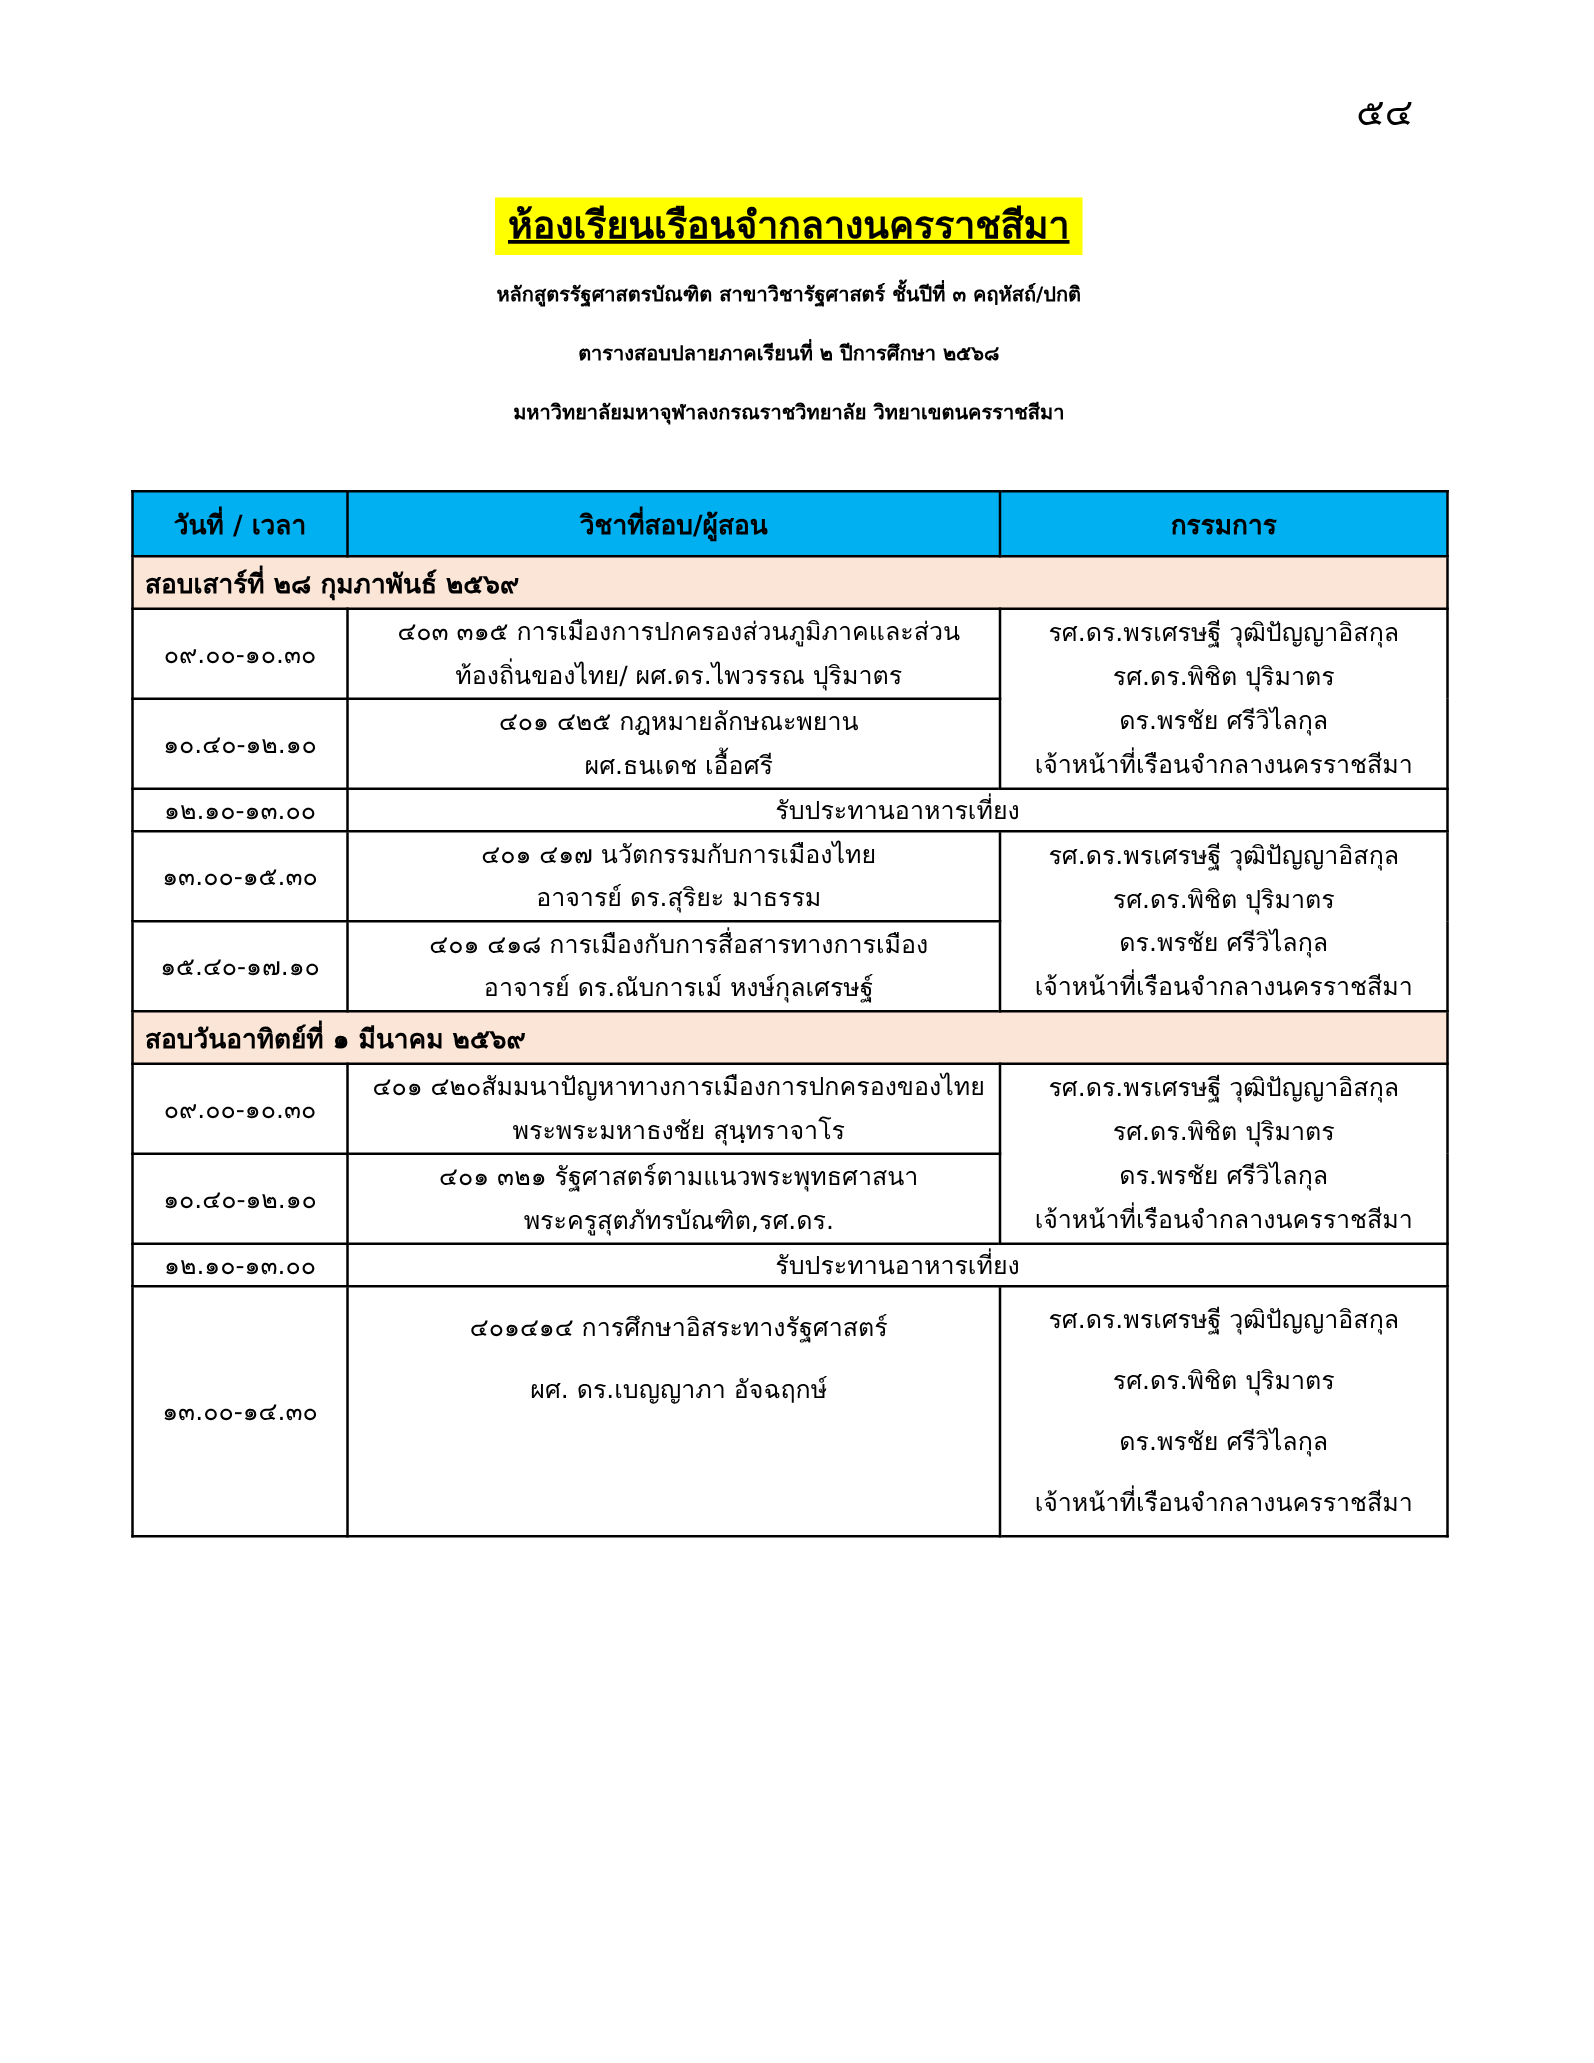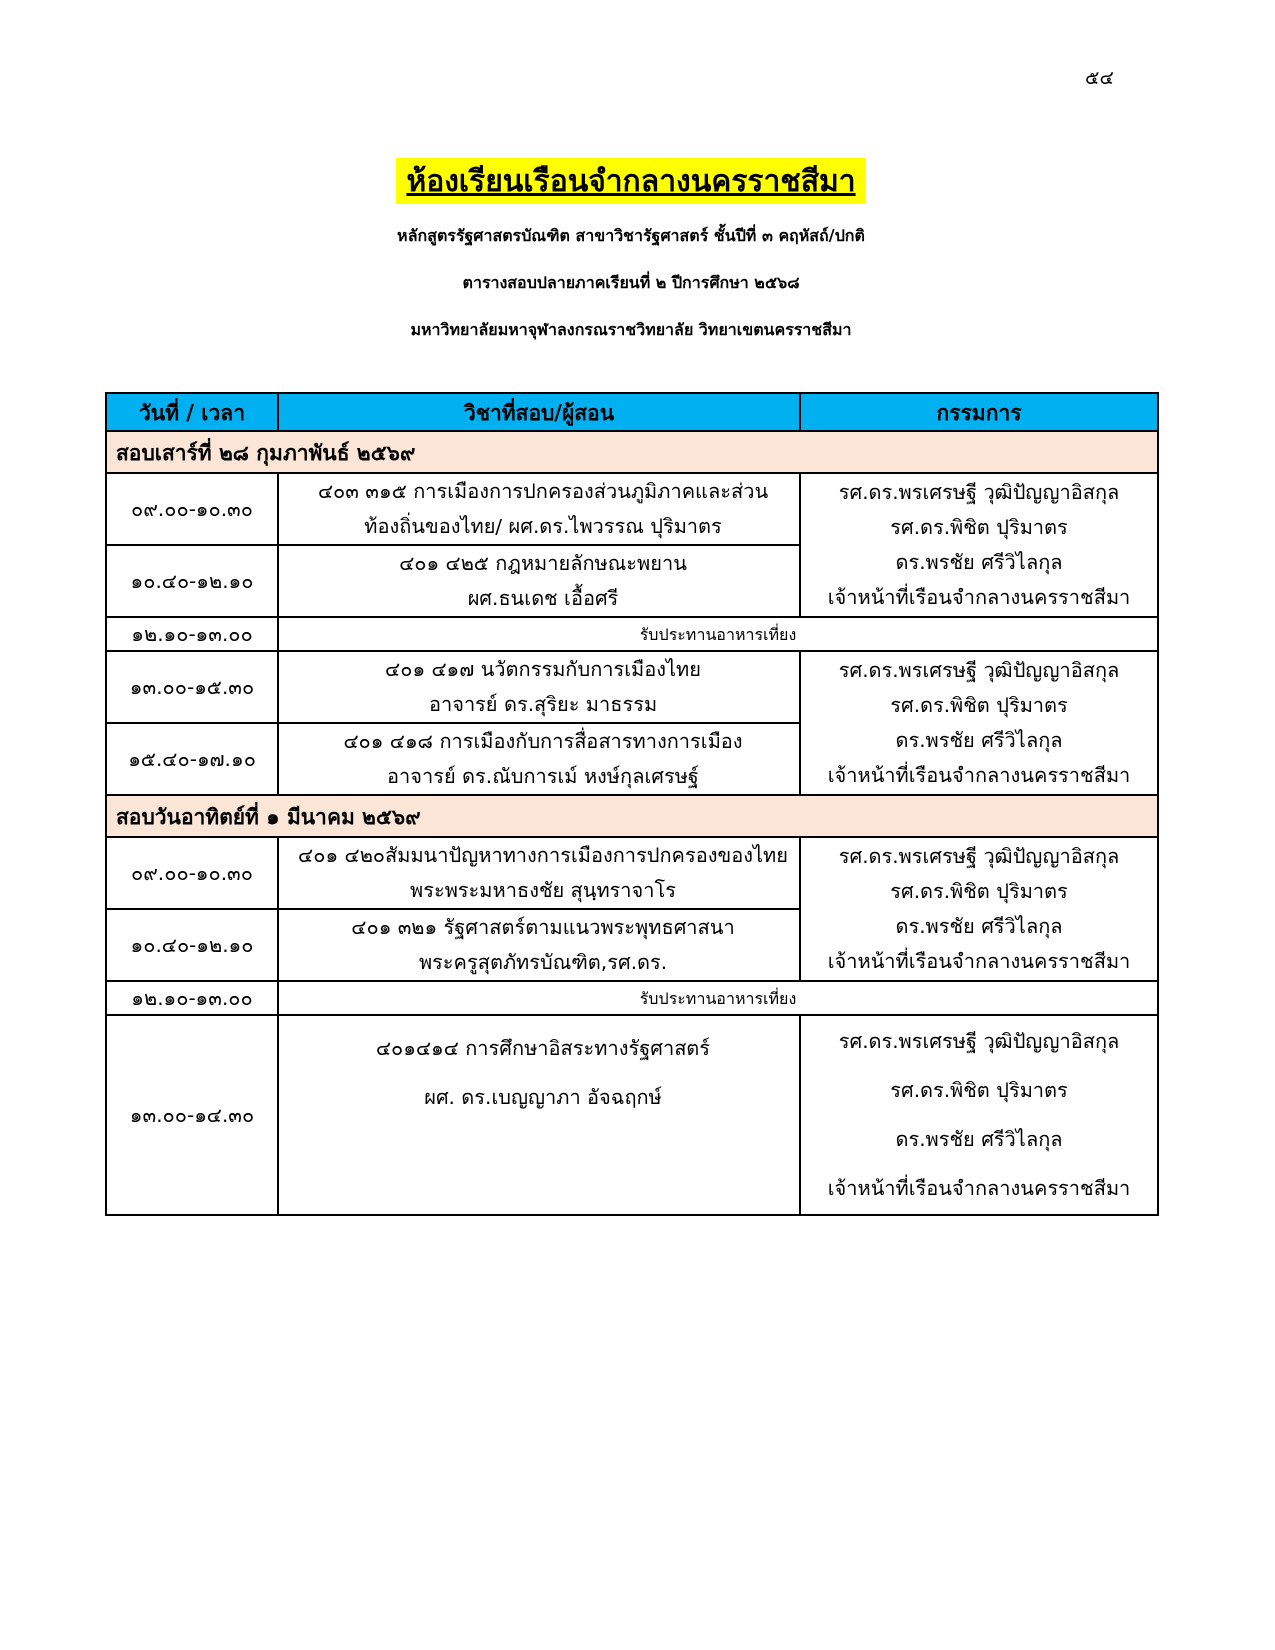--- a/index.html
+++ b/index.html
@@ -5,22 +5,22 @@
   html,body{margin:0;padding:0;background:#ffffff;}
   .page{
     position:relative;
     width:1275px;height:1650px;
     background:#ffffff;
     font-family:"DejaVu Sans", sans-serif;
     color:#000;
     overflow:hidden;
   }
   .page-number{
-    position:absolute;top:60px;left:1085px;
-    font-size:19px;line-height:34px;
+    position:absolute;top:74px;left:1085px;
+    font-size:30px;line-height:34px;
   }
   .doc-header{
     position:absolute;top:158px;left:105px;width:1052px;
     text-align:center;font-weight:bold;
   }
   .doc-title{
     display:inline-block;
     background:#FFFF00;
     font-size:30px;
     line-height:44px;
@@ -42,21 +42,21 @@
     border:2px solid #000;
     padding:0;
     font-weight:normal;
   }
   .exam-table th{
     background:#00B0F0;
     font-size:21px;
     font-weight:bold;
     text-align:center;
   }
-  tr.r-head{height:38px;}
+  tr.r-head{height:52px;}
   tr.r-section{height:42px;margin-left:24px;}
   tr.r-normal{height:70px;}
   tr.r-lunch{height:21px;}
   tr.r-tall{height:200px;}
   td.section-cell{
     background:#FBE5D6;
     font-size:21px;
     font-weight:bold;
     text-align:left;
     padding-left:9px;
@@ -76,21 +76,21 @@
   td.subject-cell div{line-height:35px;}
   td.committee-cell{
     text-align:center;
     font-size:20px;
     vertical-align:middle;
     margin-top:32px;
   }
   td.committee-cell div{line-height:35px;}
   td.lunch-cell{
     text-align:center;
-    font-size:16px;
+    font-size:20px;
     vertical-align:middle;
     font-family:Liberation Serif, serif;
   }
   tr.r-tall td.subject-cell{vertical-align:top;padding-top:8px;}
   tr.r-tall td.subject-cell div{line-height:49px;}
   tr.r-tall td.committee-cell div{line-height:49px;}
 </style>
 </head>
 <body>
 

